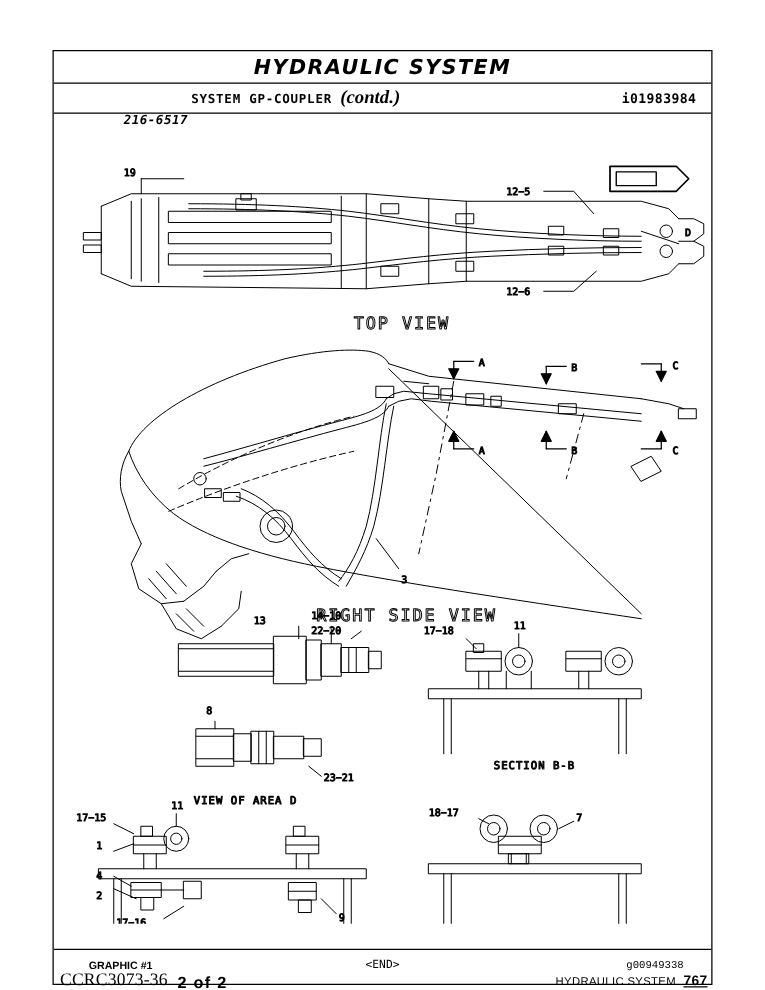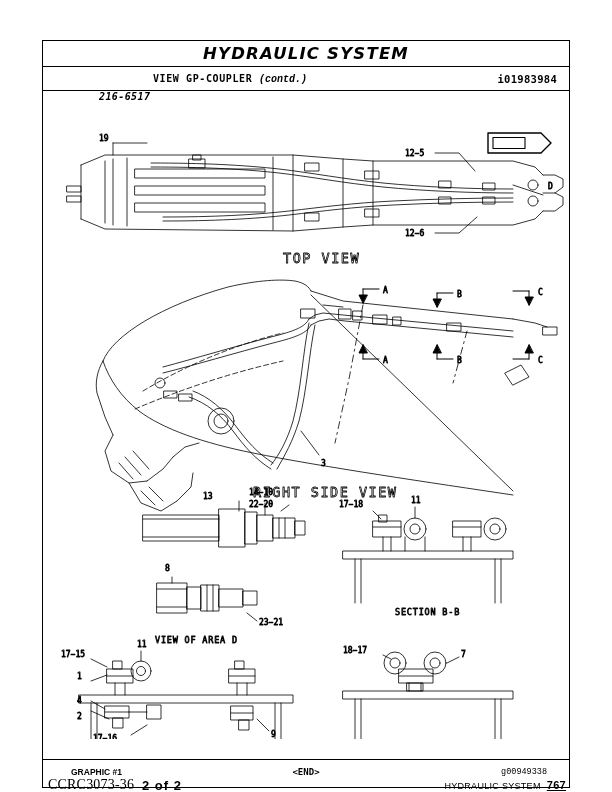--- a/index.html
+++ b/index.html
@@ -73,22 +73,22 @@
   }
   .sub-mid {
     position: absolute;
     left: 110px;
     font-family: "DejaVu Sans Mono", monospace;
     font-size: 10px;
     font-weight: bold;
     letter-spacing: 0.6px;
   }
   .sub-contd {
-    font-family: Liberation Mono, monospace;
-    font-size: 10px;
+    font-family: Liberation Serif, serif;
+    font-size: 15px;
     font-weight: bold;
     font-style: italic;
     letter-spacing: 0;
   }
   .sub-right {
     position: absolute;
     right: 12px;
     font-family: "DejaVu Sans Mono", monospace;
     font-size: 10.5px;
     font-weight: bold;
@@ -120,21 +120,21 @@
     font-size: 8.5px;
     font-weight: bold;
   }
   .footer-mid {
     position: absolute;
     left: 50%;
     transform: translateX(-50%);
     top: 7px;
     font-family: "DejaVu Sans Mono", monospace;
     font-size: 9px;
-    font-weight: bold;
+    font-weight: normal;
   }
   .footer-right {
     position: absolute;
     right: 22px;
     top: 7px;
     font-family: Liberation Mono, monospace;
     font-size: 8.5px;
   }
   
   .bottom-strip {
@@ -196,21 +196,21 @@
 <div class="page">
   <div class="frame">
 
     <div class="title-band">
       <span class="title">HYDRAULIC SYSTEM</span>
     </div>
 
     <div class="sub-band">
       <span class="sub-left">216-6517</span>
       <span class="sub-mid">
-        <span>VIEW GP-COUPLER</span>
+        <span>SYSTEM GP-COUPLER</span>
         <span class="sub-contd">(contd.)</span>
       </span>
       <span class="sub-right">i01983984</span>
     </div>
 
     <div class="body-area">
       <svg width="524" height="648" viewBox="0 0 524 648" xmlns="http://www.w3.org/2000/svg">
         <g fill="none" stroke="#000" stroke-width="0.8" stroke-linejoin="round" stroke-linecap="round">
 
           <g>

